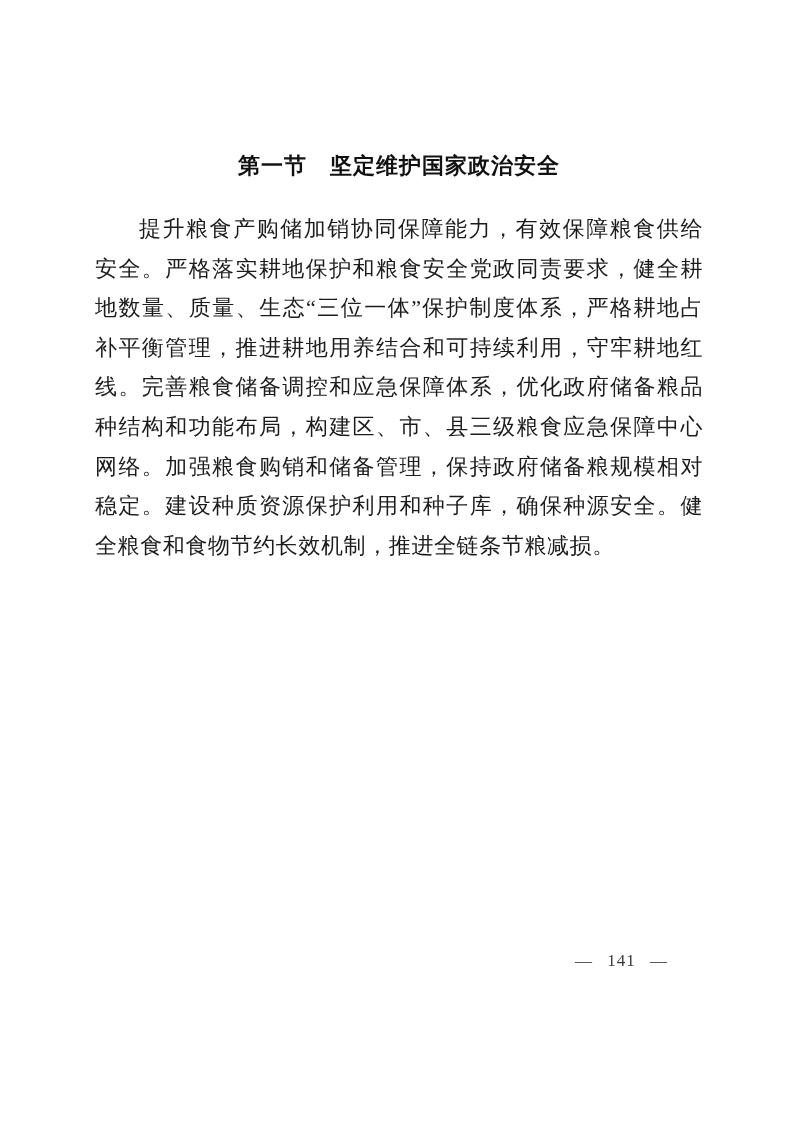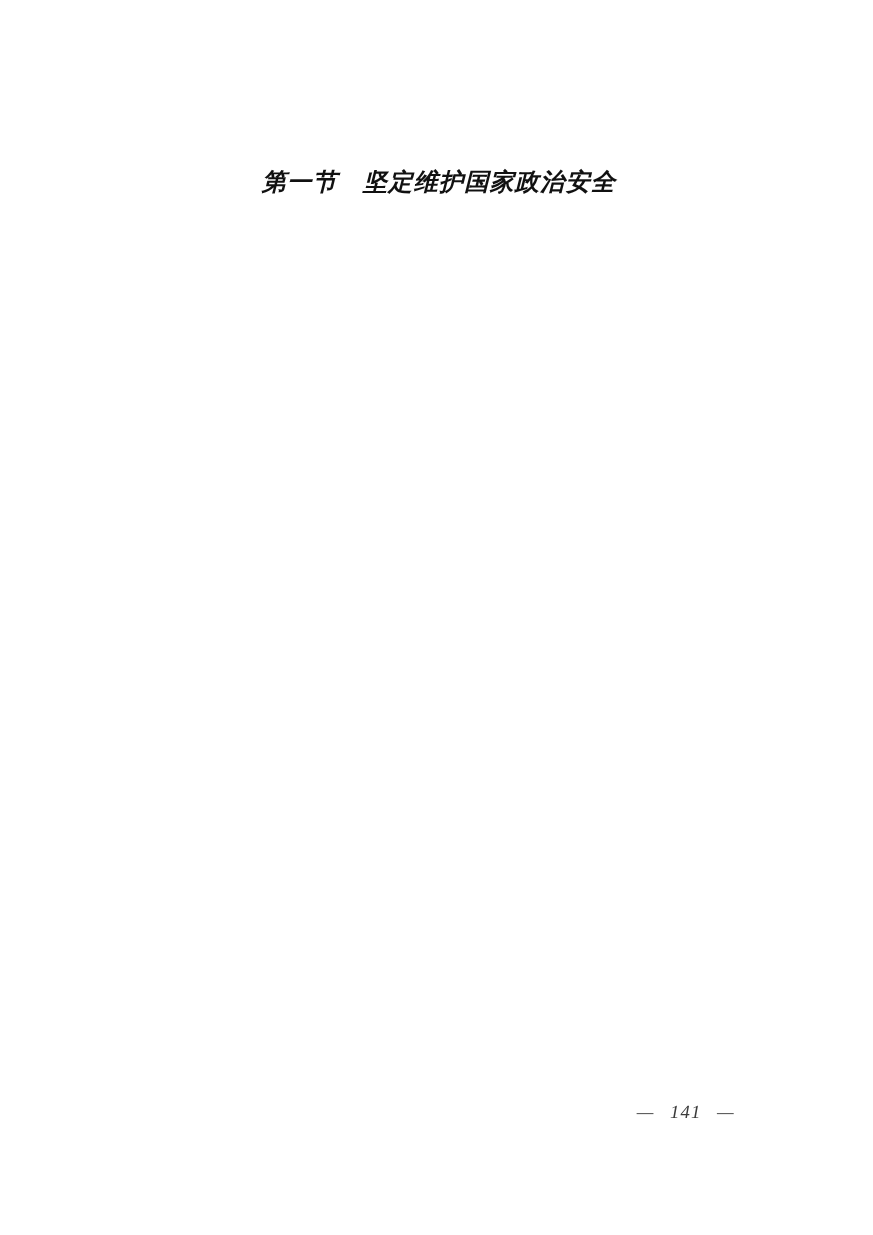--- a/index.html
+++ b/index.html
@@ -1,15 +1,15 @@
 <!DOCTYPE html>
 <html><head>
 <meta charset="utf-8">
 <style>
-  * { box-sizing: border-box; margin: 0; padding: 0; font-style: italic; }
+  * { box-sizing: border-box; margin: 0; padding: 0; }
   html, body { background: #e8e8e8; }
   body { display: flex; justify-content: center; }
   .page {
     position: relative;
     width: 794px;
     height: 1123px;
     background: #ffffff;
     overflow: hidden;
     font-family: "Liberation Serif", "DejaVu Serif", serif;
     color: #1a1a1a;
@@ -33,38 +33,39 @@
     line-height: 39.6px;
     color: #1c1c1c;
     text-align: justify;
     text-justify: inter-character;
     text-indent: 2em;
     letter-spacing: 0.6px;
     margin-top: 28px;
   }
   .page-number {
     position: absolute;
-    top: 1002px;
+    top: 952px;
     right: 126px;
     font-family: "Liberation Serif", "DejaVu Serif", serif;
     font-size: 17px;
     line-height: 18px;
     color: #3c3c3c;
     letter-spacing: 1px;
     word-spacing: 9px;
     white-space: nowrap;
     text-align: center;
   }
 </style>
 </head>
 <body>
 
 <div class="page">
   <div class="content">
 
     <h2 class="section-heading first">第一节　坚定维护国家政治安全</h2>
 
+    <p class="section-body">提升粮食产购储加销协同保障能力，有效保障粮食供给安全。严格落实耕地保护和粮食安全党政同责要求，健全耕地数量、质量、生态“三位一体”保护制度体系，严格耕地占补平衡管理，推进耕地用养结合和可持续利用，守牢耕地红线。完善粮食储备调控和应急保障体系，优化政府储备粮品种结构和功能布局，构建区、市、县三级粮食应急保障中心网络。加强粮食购销和储备管理，保持政府储备粮规模相对稳定。建设种质资源保护利用和种子库，确保种源安全。健全粮食和食物节约长效机制，推进全链条节粮减损。</p>
 
 
   </div>
 
   <div class="page-number">— 141 —</div>
 </div>
 
 </body></html>

